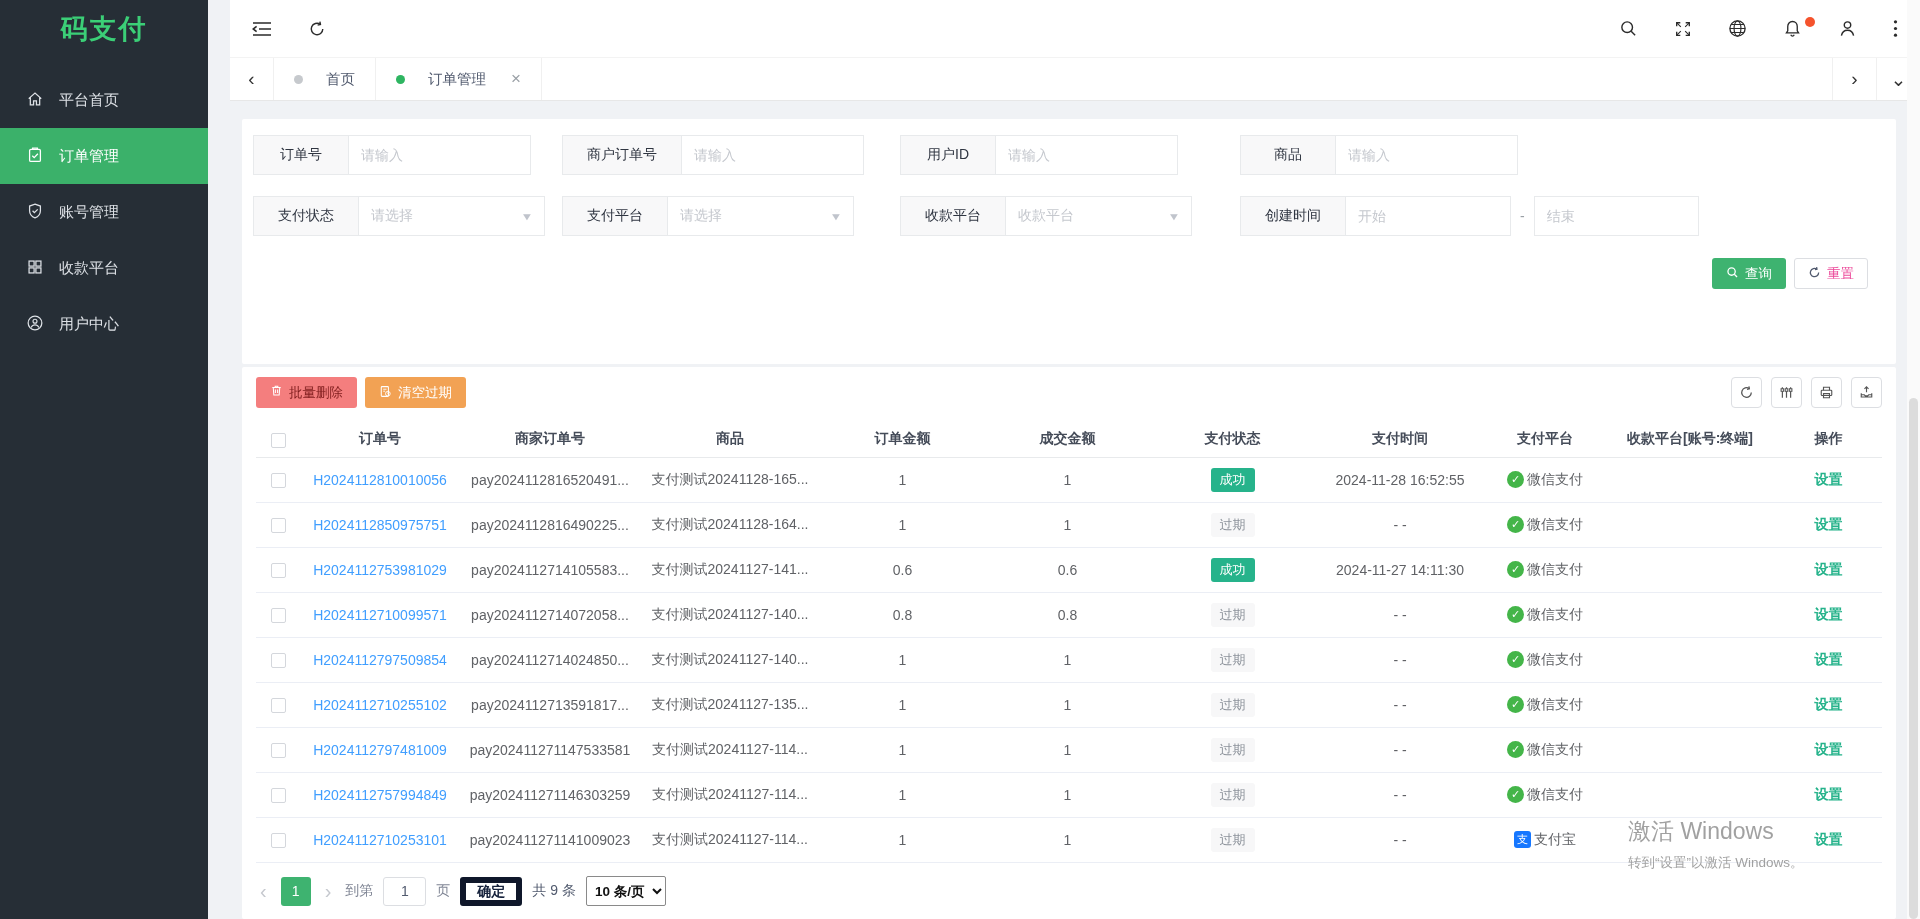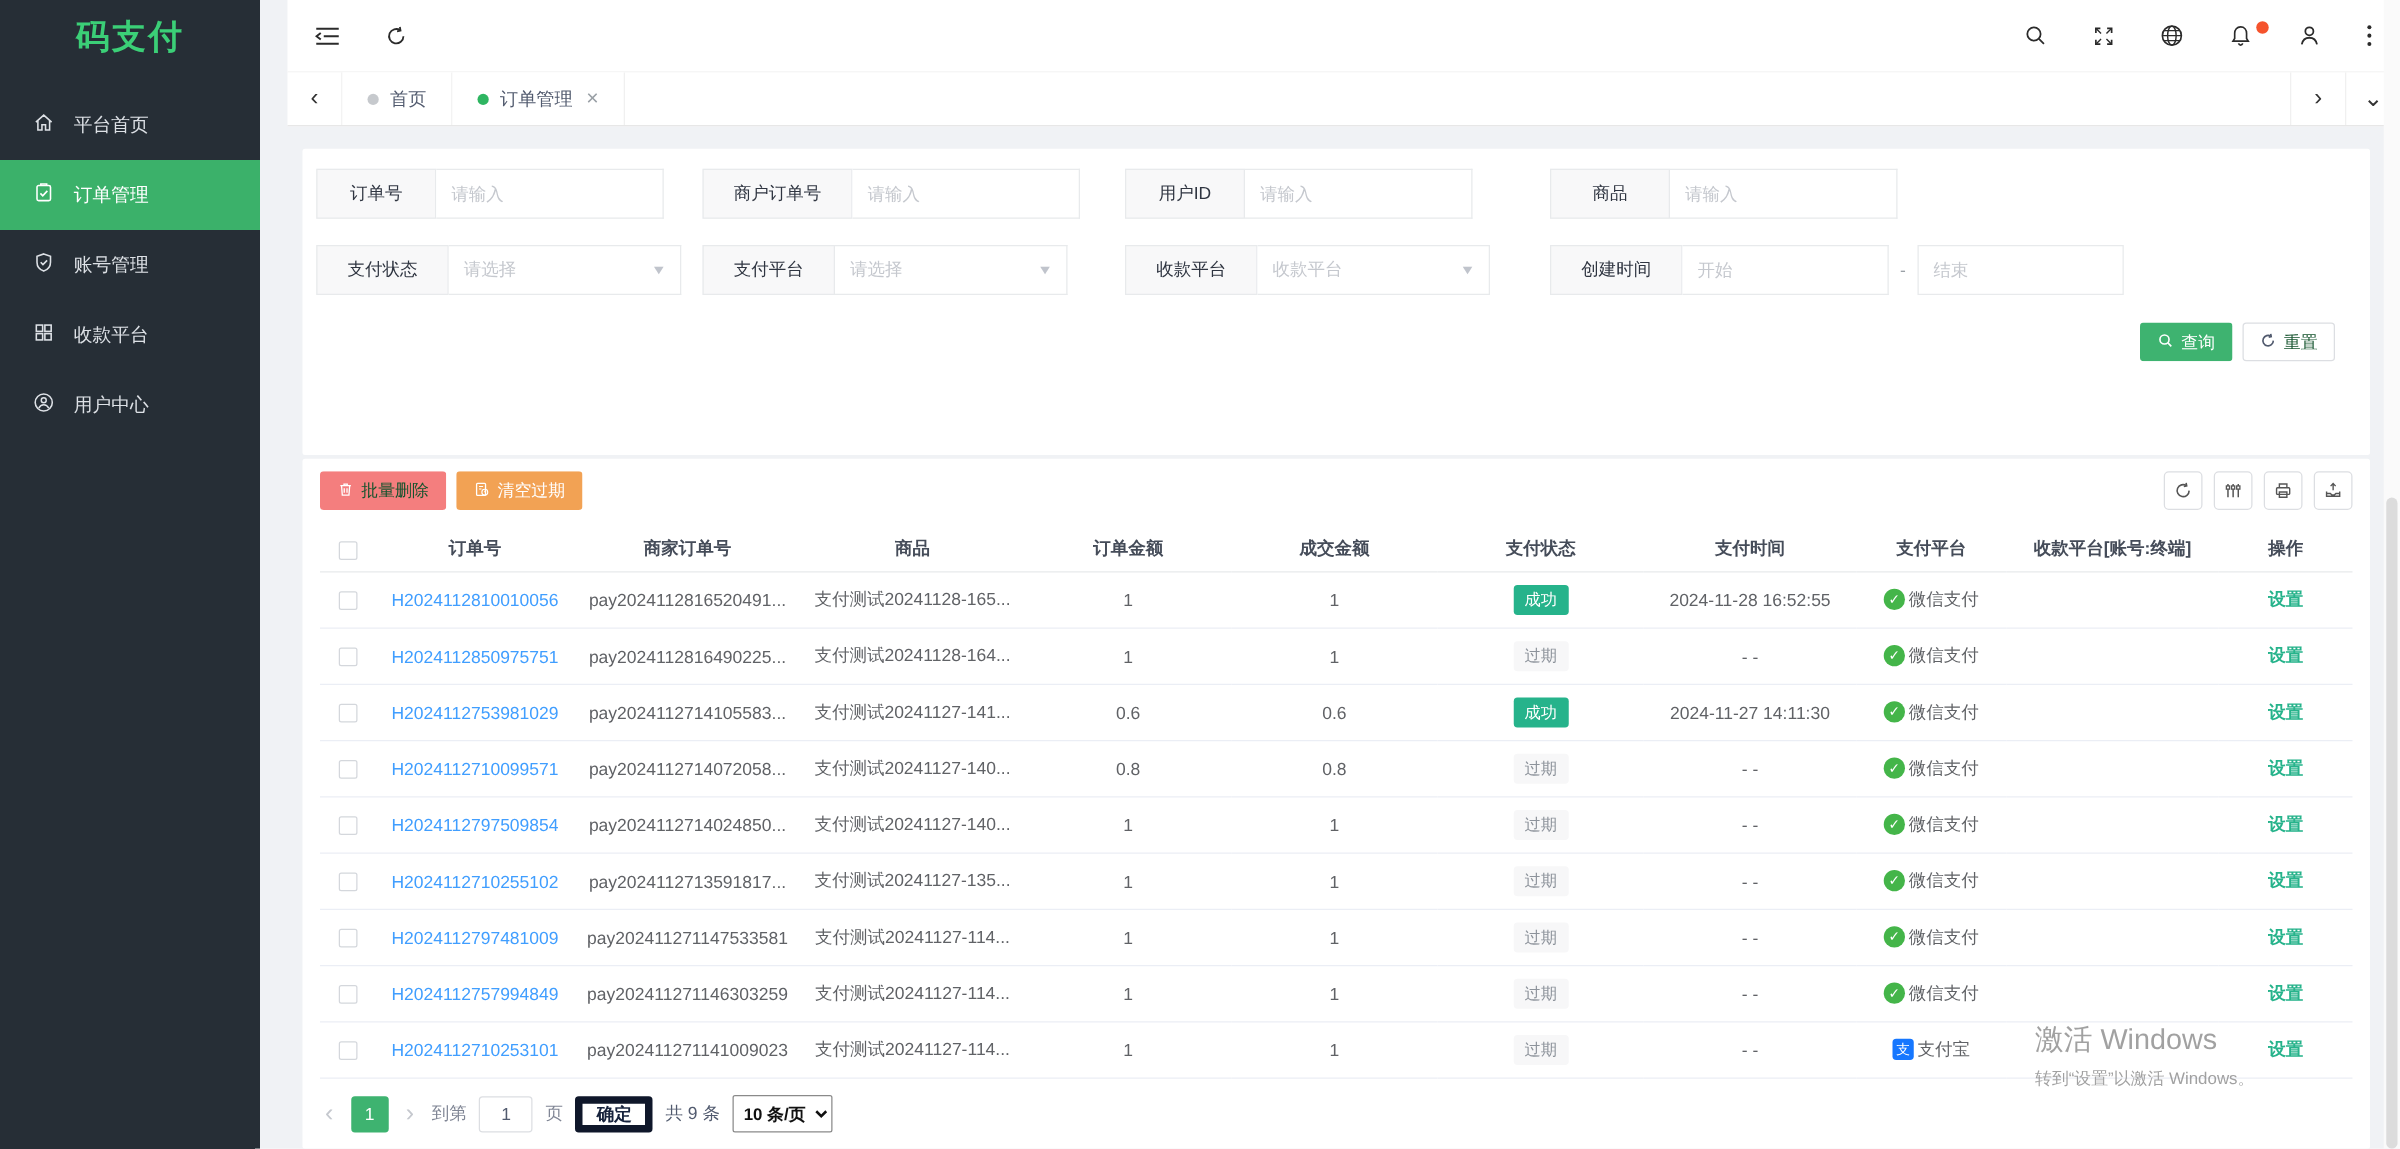--- a/index.html
+++ b/index.html
@@ -17,47 +17,47 @@
 
   
   .topbar { position:absolute; left:230px; top:0; right:0; height:58px; background:#fff; display:flex; align-items:center; justify-content:space-between; padding:0 22px; border-bottom:1px solid #f3f3f3; }
   .topbar-group { display:flex; align-items:center; gap:36px; }
   .icon-btn { position:relative; display:flex; align-items:center; justify-content:center; cursor:pointer; color:#2b2b2b; }
   .bell-dot { position:absolute; top:-2px; right:-13px; width:10px; height:10px; border-radius:50%; background:#f5532c; }
 
   
   .tabbar { position:absolute; left:230px; top:58px; right:0; height:43px; background:#fff; border-bottom:1px solid #e7e7e7; display:flex; align-items:stretch; }
   .tab-nav { width:44px; display:flex; align-items:center; justify-content:center; border-right:1px solid #f0f0f0; color:#333; font-size:19px; cursor:pointer; }
-  .tab { display:flex; align-items:center; gap:9px; padding:0 20px; border-right:1px solid #f0f0f0; font-size:14.5px; color:#515a6e; cursor:pointer; background:#fff; }
+  .tab { display:flex; align-items:center; gap:23px; padding:0 20px; border-right:1px solid #f0f0f0; font-size:14.5px; color:#515a6e; cursor:pointer; background:#fff; }
   .tab .dot { width:9px; height:9px; border-radius:50%; background:#c6c9cd; }
   .tab.active .dot { background:#2eb561; }
   .tab .close { color:#9aa0a6; font-size:17px; margin-left:2px; cursor:pointer; }
   .tab-right { margin-left:auto; display:flex; }
   .tab-right .tab-nav { border-right:none; border-left:1px solid #f0f0f0; }
 
   
   .filter-card { position:absolute; left:242px; top:119px; width:1654px; height:245px; background:#fff; border-radius:2px; z-index:5; }
   .fgroup { position:absolute; display:flex; align-items:stretch; height:40px; }
   .flabel { background:#f8f8f9; border:1px solid #e8eaec; min-width:96px; padding:0 24px; display:flex; align-items:center; justify-content:center; font-size:14px; color:#2f3541; white-space:nowrap; }
   .finput { width:182px; border:1px solid #e8eaec; border-left:none; padding:0 12px; font-size:14px; color:#515a6e; outline:none; font-family:inherit; background:#fff; }
   .finput::placeholder { color:#c5c8ce; }
   .fselect { width:186px; border:1px solid #e8eaec; border-left:none; padding:0 12px; display:flex; align-items:center; justify-content:space-between; color:#c5c8ce; font-size:14px; cursor:pointer; background:#fff; }
   .fselect .arrow { font-size:10px; color:#c0c4cc; transform:scaleX(1.3); }
   .date-sep { display:flex; align-items:center; padding:0 9px; color:#9aa0a6; font-size:14px; }
   .finput.standalone { border-left:1px solid #e8eaec; width:165px; }
   .filter-actions { position:absolute; right:28px; top:139px; display:flex; gap:8px; }
   .btn { height:31px; display:flex; align-items:center; gap:6px; padding:0 13px; border-radius:3px; font-size:13.5px; cursor:pointer; border:1px solid transparent; background:#fff; font-family:inherit; }
   .btn-primary { background:#3eb370; color:#fff; }
-  .btn-plain { border-color:#dcdee2; color:#14532d; }
+  .btn-plain { border-color:#dcdee2; color:#ec4899; }
 
   
   .table-card { position:absolute; left:242px; top:367px; width:1654px; height:552px; background:#fff; border-radius:2px; z-index:5; }
   .table-toolbar { display:flex; align-items:center; justify-content:space-between; padding:10px 14px 0 14px; }
   .tt-left { display:flex; gap:8px; }
-  .btn-danger { background:#f47e7e; color:#14532d; }
+  .btn-danger { background:#f47e7e; color:#7f1d1d;font-family:Liberation Serif, serif; }
   .btn-warning { background:#f2a254; color:#fff; }
   .tt-right { display:flex; gap:9px; }
   .sq-btn { width:31px; height:31px; border:1px solid #dcdee2; border-radius:4px; background:#fff; display:flex; align-items:center; justify-content:center; cursor:pointer; color:#555; }
 
   .table-wrap { padding:14px 14px 0 14px; }
   table { width:100%; border-collapse:collapse; table-layout:fixed; }
   th { height:35px; font-size:14px; color:#454c59; font-weight:bold; text-align:center; border-bottom:1px solid #e8eaec; }
   td { height:45px; font-size:14px; color:#606266; text-align:center; border-bottom:1px solid #ebeef5; overflow:hidden; white-space:nowrap; }
   .cb { display:inline-block; width:15px; height:15px; border:1px solid #d4d7dc; border-radius:2px; background:#fff; vertical-align:middle; cursor:pointer; }
   a.link { color:#409eff; text-decoration:none; cursor:pointer; }

